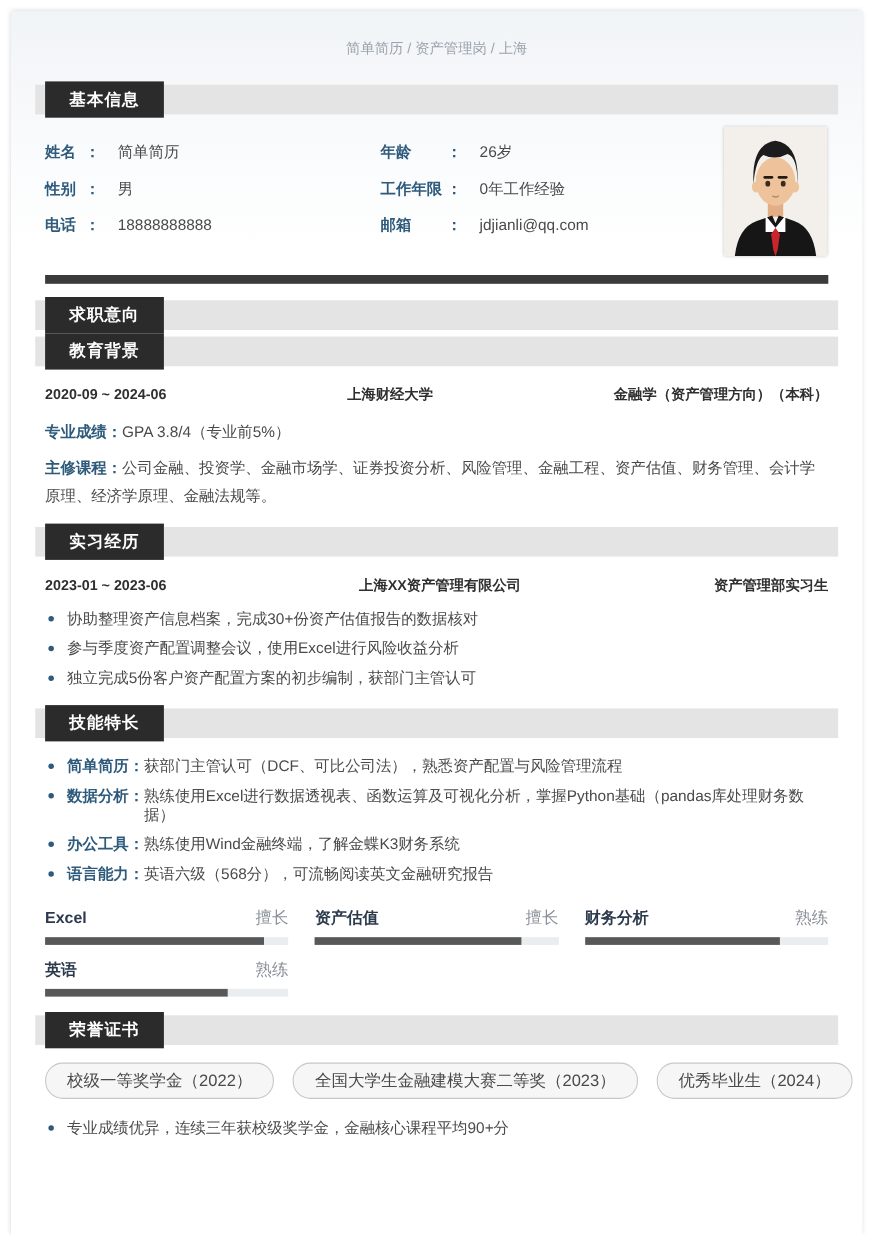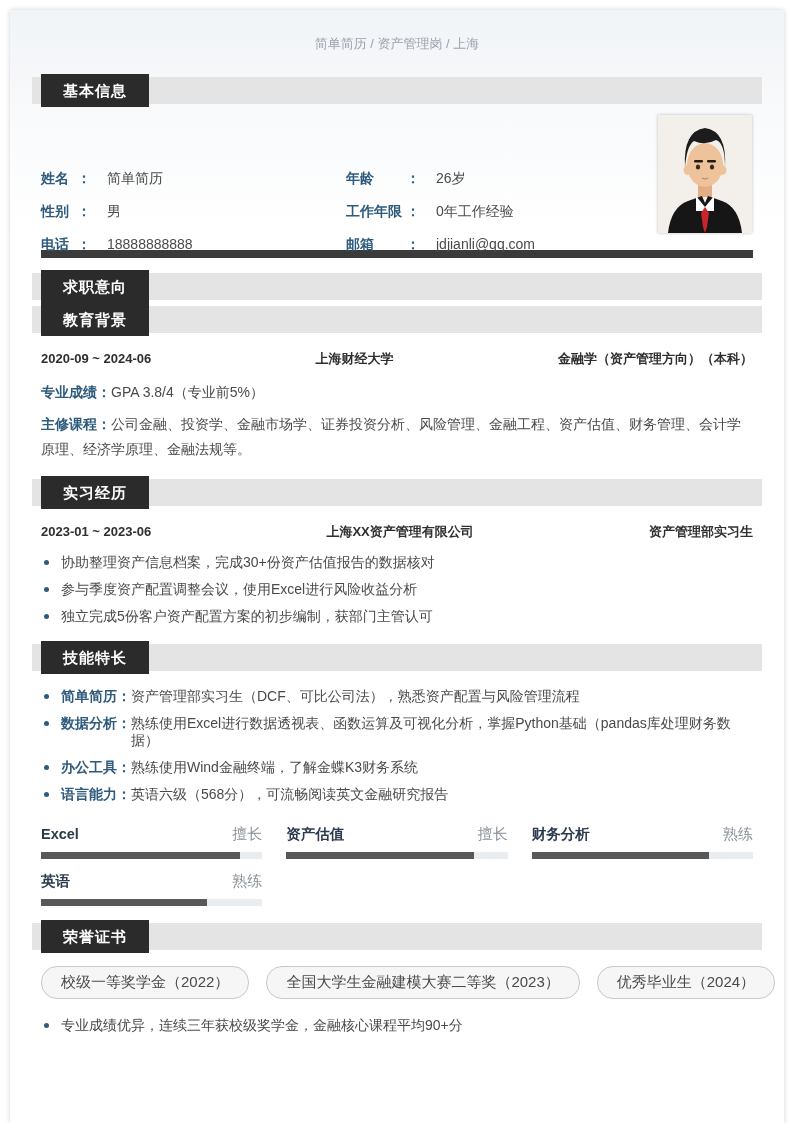--- a/index.html
+++ b/index.html
@@ -21,41 +21,41 @@
   .hd-sub { margin-top:9px; font-size:13px; color:#9aa3ad; }
   
   .sec-head { position:relative; height:33px; margin-top:0; }
   .sec-strip { position:absolute; left:0; right:0; top:3px; height:27px; background:#e4e4e4; }
   .sec-badge { position:absolute; left:9px; top:0; height:33px; line-height:33px;
     background:#2b2b2b; color:#ffffff; font-size:15px; font-weight:bold;
     padding:0 22px; letter-spacing:1px; }
   
   .info-wrap { position:relative; height:130px; margin-top:0; }
   .info-cols { display:flex; padding-top:23px; padding-left:9px; }
-  .info-col { width:305px;margin-top:40px; }
+  .info-col { width:305px; }
   .info-col.right { width:300px; }
   .f-row { display:flex; align-items:baseline; height:33px; font-size:14px; }
   .f-lab { font-weight:bold; color:#2e5a7c; }
   .left .f-lab { width:36px; }
   .right .f-lab { width:60px; }
   .f-colon { font-weight:bold; color:#2e5a7c; margin-right:16px; }
   .f-val { color:#4a4a4a; }
   .photo { position:absolute; right:10px; top:8px; width:94px; height:118px;
     background:#f3f0ec; box-shadow:0 0 3px rgba(0,0,0,.25); overflow:hidden; }
   .dark-bar { height:8px; background:#3b3b3b; margin:13px 9px 12px 9px; }
   
   .intent-row { display:flex; gap:34px; padding:16px 0 17px 9px; font-size:14px; color:#4a4a4a; }
   
   .tri-row { display:flex; justify-content:space-between; align-items:baseline;
     padding:14px 9px 0 9px; font-size:13px; font-weight:bold; color:#2f2f2f; }
   .tri-row .mid { flex:1; text-align:center; }
   .tri-row .l, .tri-row .r { white-space:nowrap; }
   .lab-line { padding:12px 9px 0 9px; font-size:14px; line-height:25px; color:#4a4a4a; }
   .lab-line b { color:#2e5a7c; font-weight:bold; }
-  .pad-b { padding-bottom:13px;font-family:Liberation Mono, monospace; }
+  .pad-b { padding-bottom:13px; }
   
   .bullets { padding:10px 9px 6px 9px; }
   .b-row { display:flex; align-items:flex-start; margin-bottom:10px; font-size:14px; line-height:17px; color:#4a4a4a; }
   .b-dot { width:5px; height:5px; border-radius:50%; background:#2e5a7c; margin:6px 12px 0 3px; flex:0 0 auto; }
   .b-lab { font-weight:bold; color:#2e5a7c; white-space:nowrap; }
   
   .bars { display:grid; grid-template-columns:1fr 1fr 1fr; column-gap:24px; row-gap:13px; padding:6px 9px 2px 9px; }
   .bar-head { display:flex; justify-content:space-between; align-items:baseline; }
   .bar-name { font-size:14.5px; font-weight:bold; color:#2c3a4d; }
   .bar-level { font-size:15px; color:#8a9099;font-family:Liberation Mono, monospace; }
@@ -185,21 +185,21 @@
   </div>
 
   <div class="sec-head">
     <div class="sec-strip"></div>
     <div class="sec-badge">技能特长</div>
   </div>
   <div class="bullets" style="padding-top:14px;">
     <div class="b-row">
         <span class="b-dot"></span>
         <span class="b-lab">简单简历：</span>
-        <span>资产管理部实习生（DCF、可比公司法），熟悉资产配置与风险管理流程</span>
+        <span>获部门主管认可（DCF、可比公司法），熟悉资产配置与风险管理流程</span>
       </div>
     <div class="b-row">
         <span class="b-dot"></span>
         <span class="b-lab">数据分析：</span>
         <span>熟练使用Excel进行数据透视表、函数运算及可视化分析，掌握Python基础（pandas库处理财务数据）</span>
       </div>
     <div class="b-row">
         <span class="b-dot"></span>
         <span class="b-lab">办公工具：</span>
         <span>熟练使用Wind金融终端，了解金蝶K3财务系统</span>

